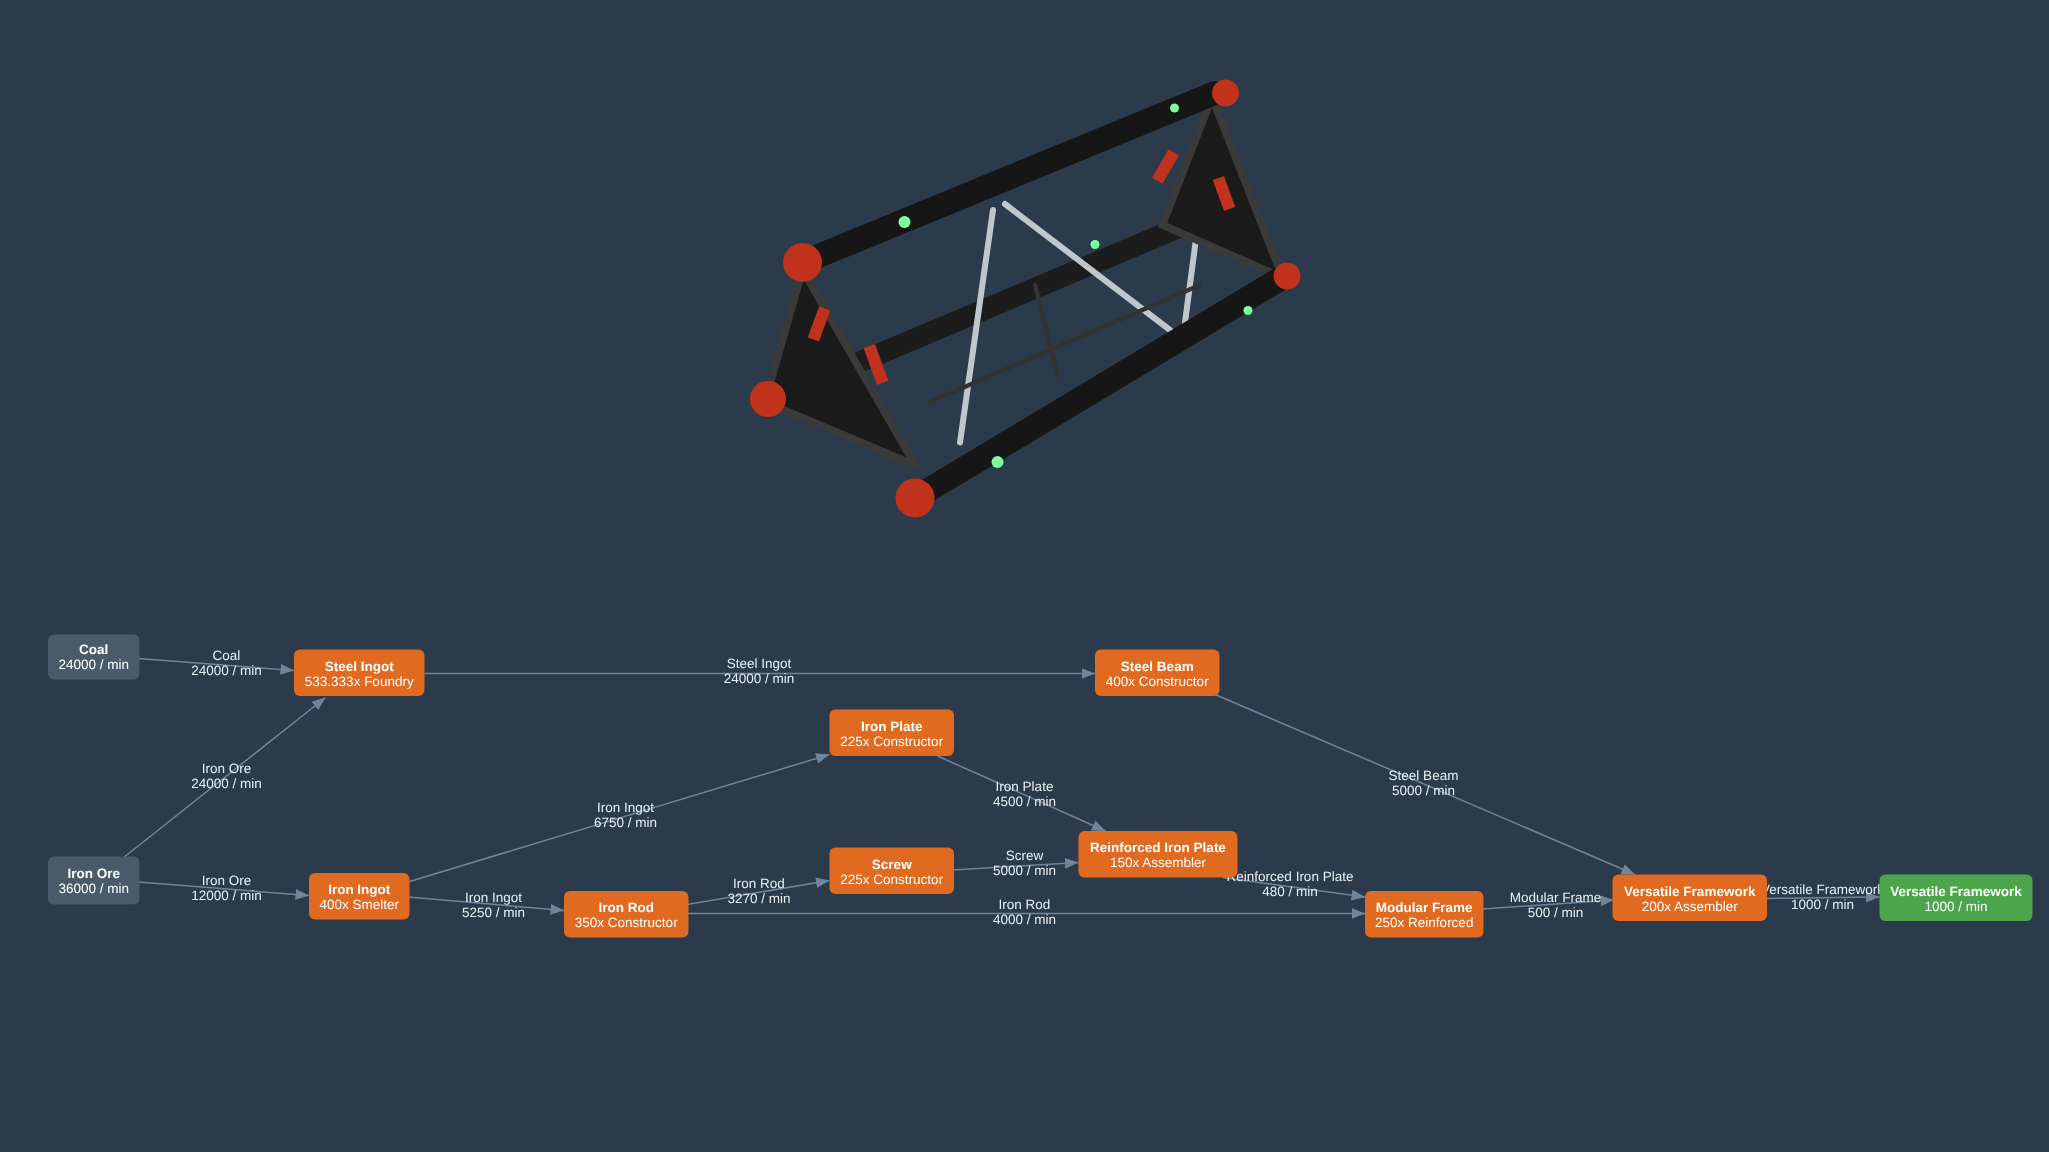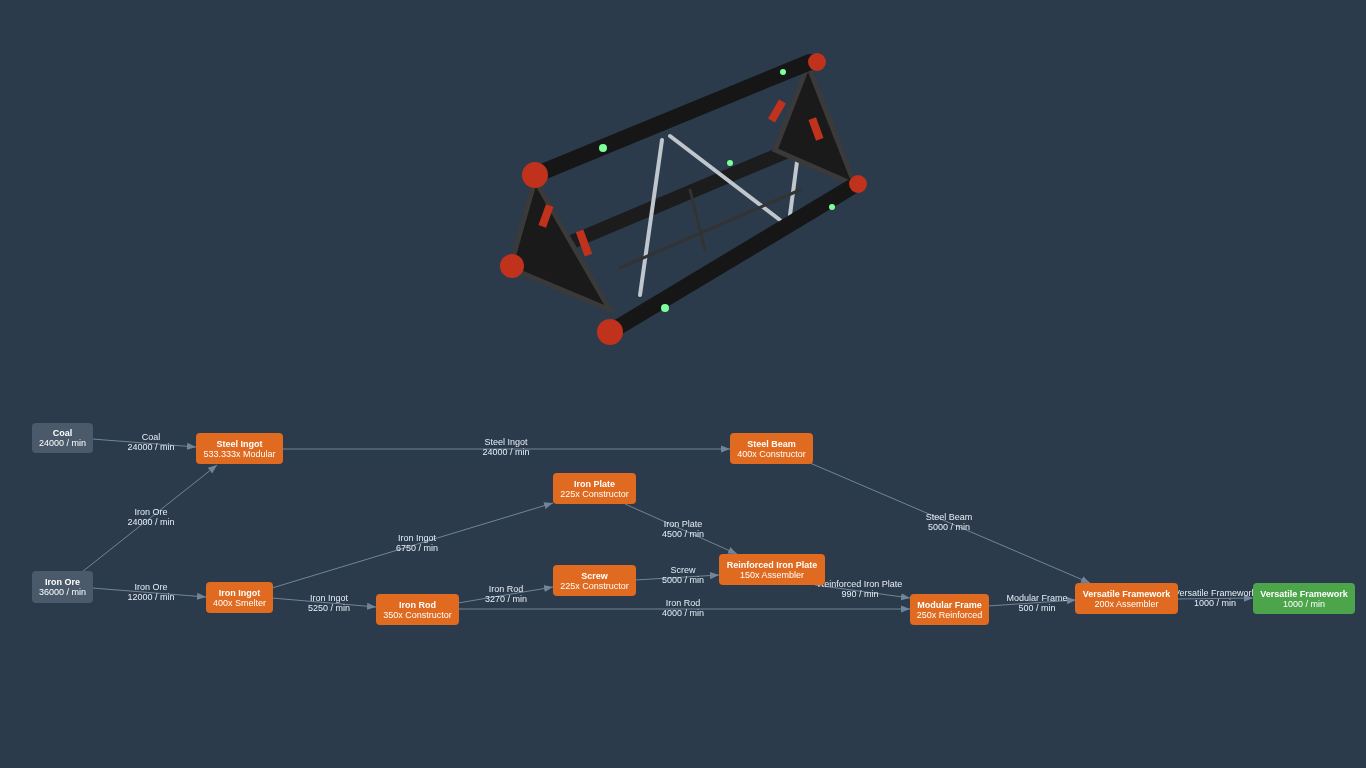--- a/index.html
+++ b/index.html
@@ -125,21 +125,21 @@
 <div class="elabel" style="left:683px;top:529px">
     <div>Iron Plate</div>
     <div>4500 / min</div>
   </div>
 <div class="elabel" style="left:683px;top:575px">
     <div>Screw</div>
     <div>5000 / min</div>
   </div>
 <div class="elabel" style="left:860px;top:589px">
     <div>Reinforced Iron Plate</div>
-    <div>990 / min</div>
+    <div>480 / min</div>
   </div>
 <div class="elabel" style="left:949px;top:522px">
     <div>Steel Beam</div>
     <div>5000 / min</div>
   </div>
 <div class="elabel" style="left:1037px;top:603px">
     <div>Modular Frame</div>
     <div>500 / min</div>
   </div>
 <div class="elabel" style="left:1215px;top:598px">
@@ -150,21 +150,21 @@
 <div class="node input" style="left:32px;top:423px;width:61px;height:30px">
     <span class="t">Coal</span>
     <span>24000 / min</span>
   </div>
 <div class="node input" style="left:32px;top:571px;width:61px;height:32px">
     <span class="t">Iron Ore</span>
     <span>36000 / min</span>
   </div>
 <div class="node recipe" style="left:196px;top:433px;width:87px;height:31px">
     <span class="t">Steel Ingot</span>
-    <span>533.333x Modular</span>
+    <span>533.333x Foundry</span>
   </div>
 <div class="node recipe" style="left:206px;top:582px;width:67px;height:31px">
     <span class="t">Iron Ingot</span>
     <span>400x Smelter</span>
   </div>
 <div class="node recipe" style="left:730px;top:433px;width:83px;height:31px">
     <span class="t">Steel Beam</span>
     <span>400x Constructor</span>
   </div>
 <div class="node recipe" style="left:553px;top:473px;width:83px;height:31px">

